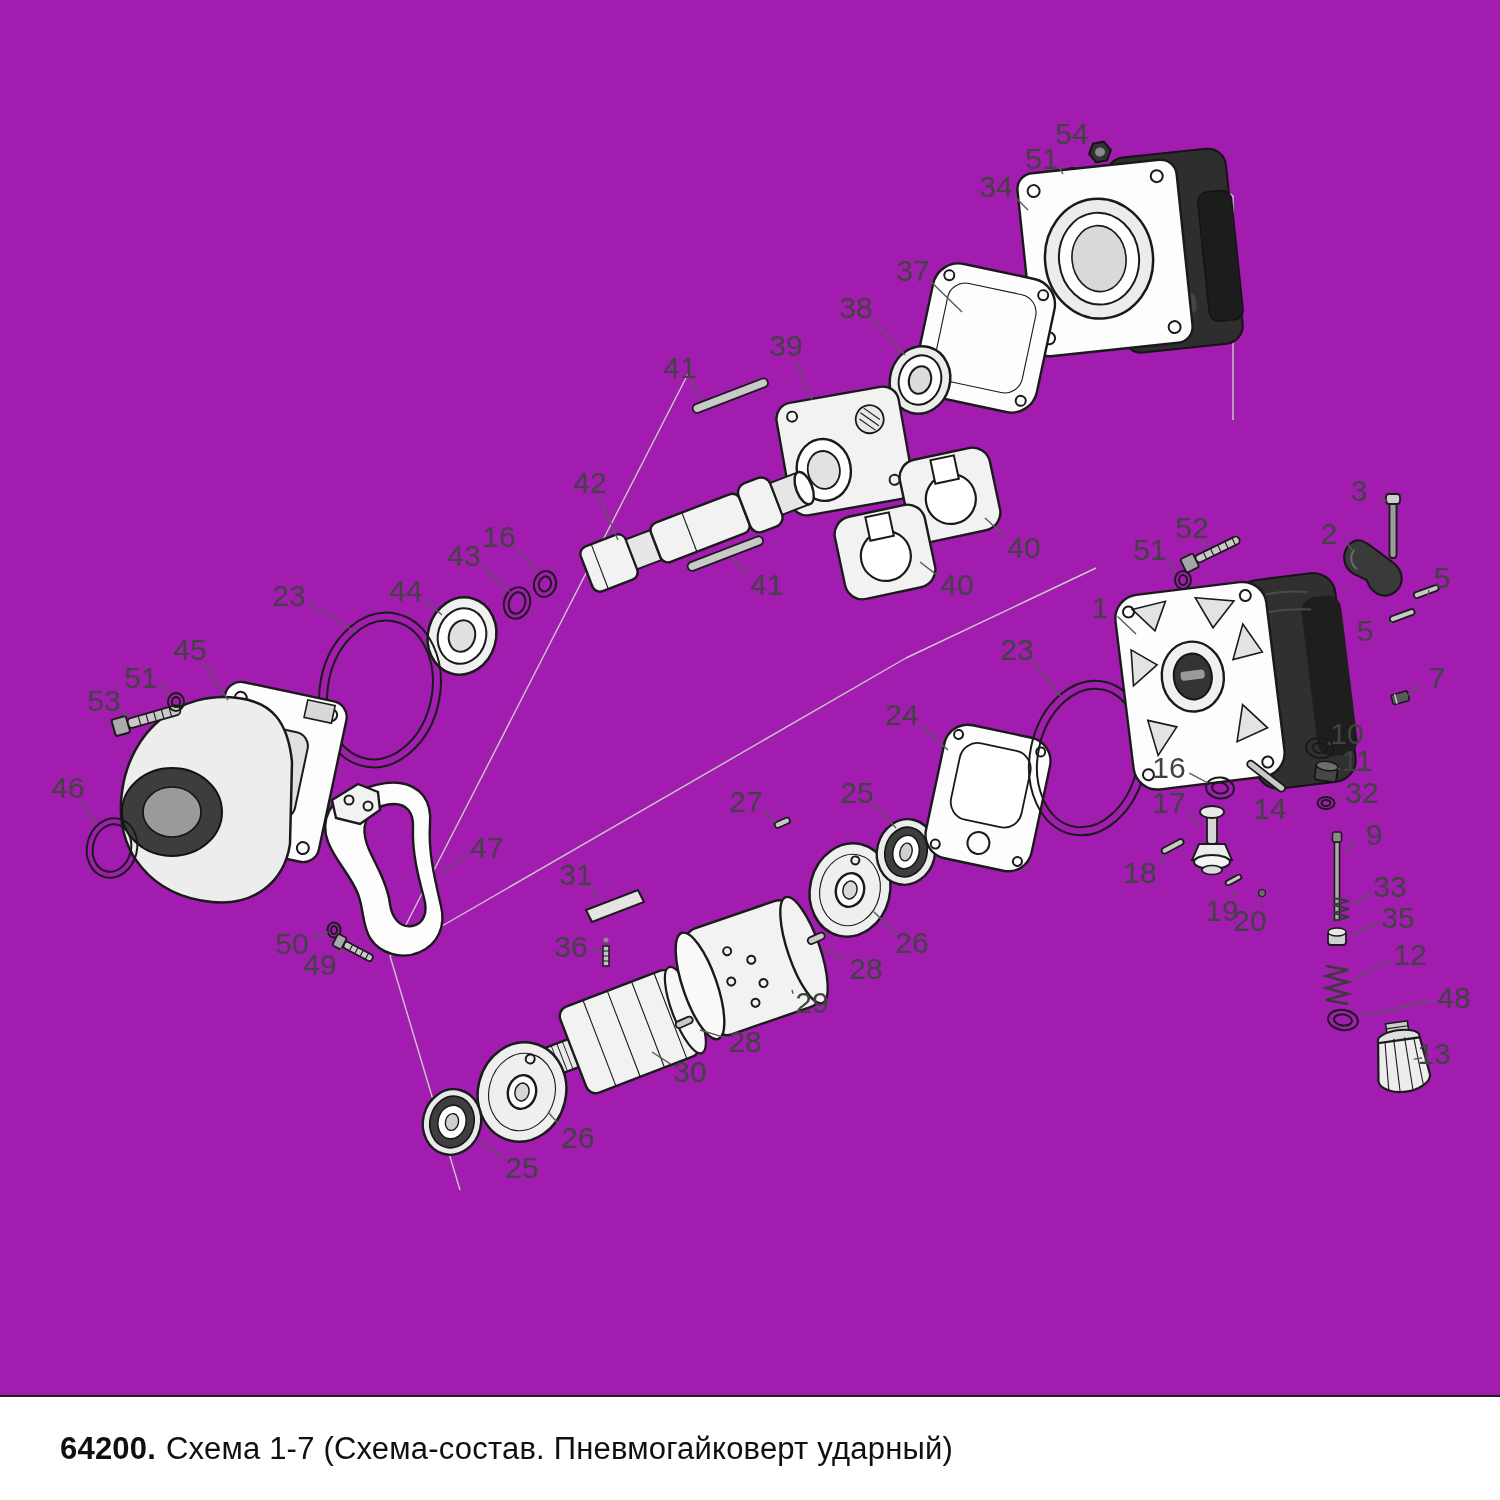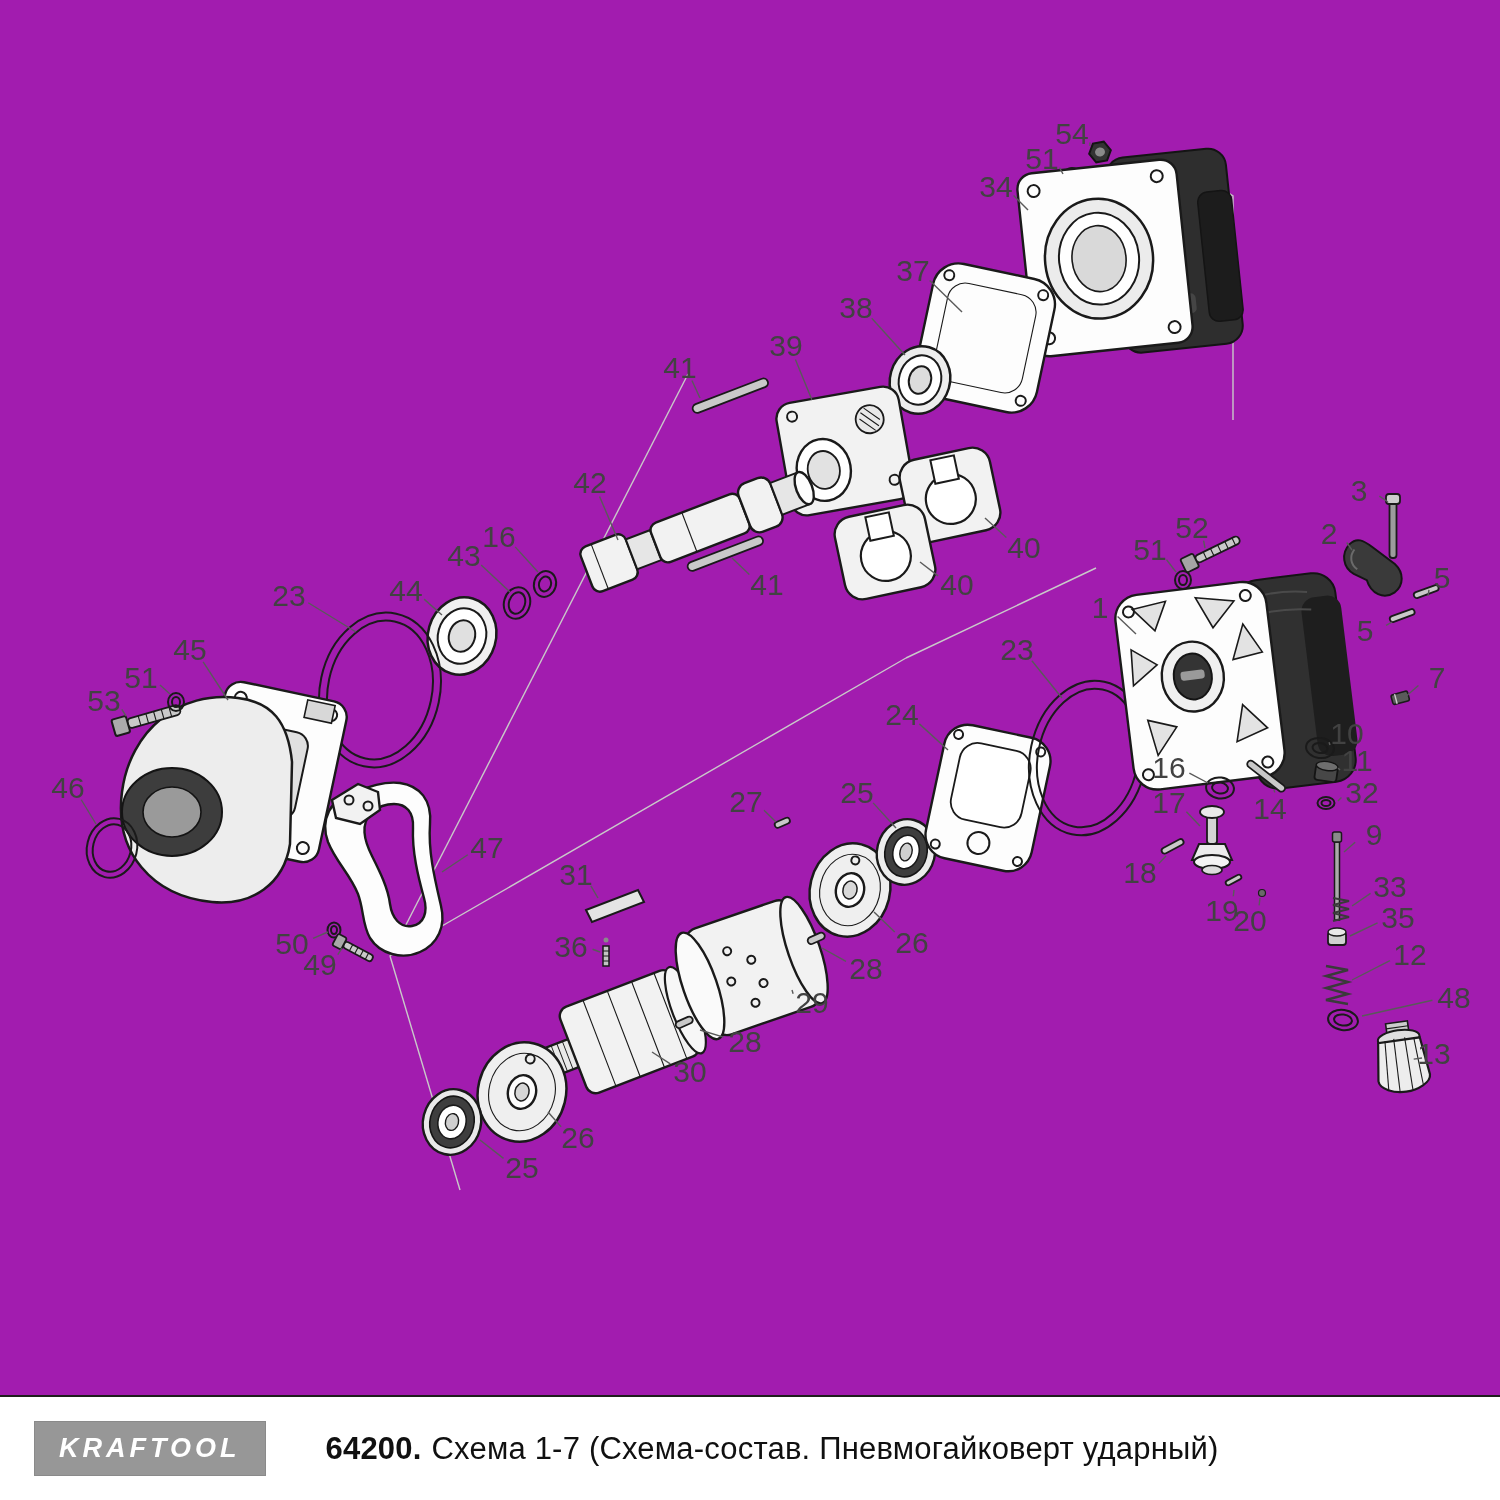--- a/index.html
+++ b/index.html
@@ -508,21 +508,18 @@
         <line x1="1389.924794860671" y1="960.5448944654865" x2="1352" y2="980" class="leader"></line>
         <text x="1410" y="954" class="callout">12</text>
         <line x1="1432.454669961708" y1="1000.2360574761071" x2="1362" y2="1016" class="leader"></line>
         <text x="1454" y="997" class="callout">48</text>
         <line x1="1413.6923076923076" y1="1059.1538461538462" x2="1422" y2="1058" class="leader"></line>
         <text x="1434" y="1053" class="callout">13</text>
       </g>
 </svg>
 
 <div class="footer">
-  <div class="logo">
-    <span>KRAFTOOL</span>
-  </div>
   <div class="caption">
     <span class="caption-code">64200.</span><span class="caption-text">Схема 1-7 (Схема-состав. Пневмогайковерт ударный)</span>
   </div>
 </div>
 
 </div>
 
 </body></html>

